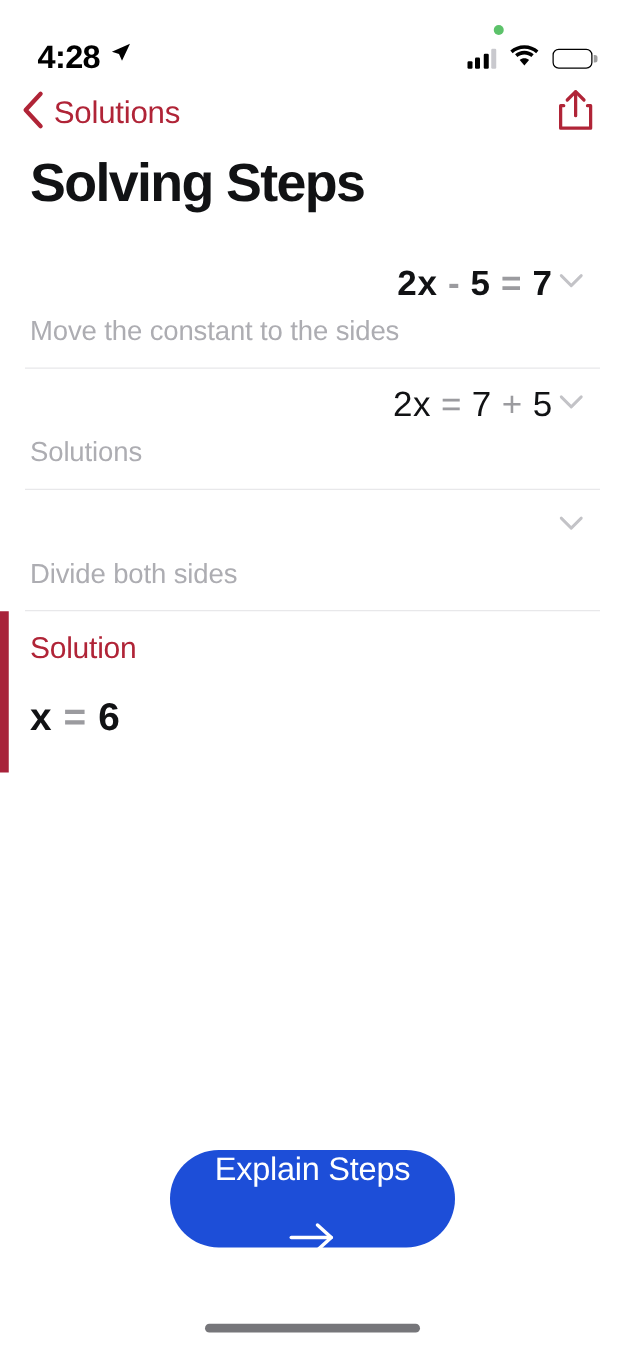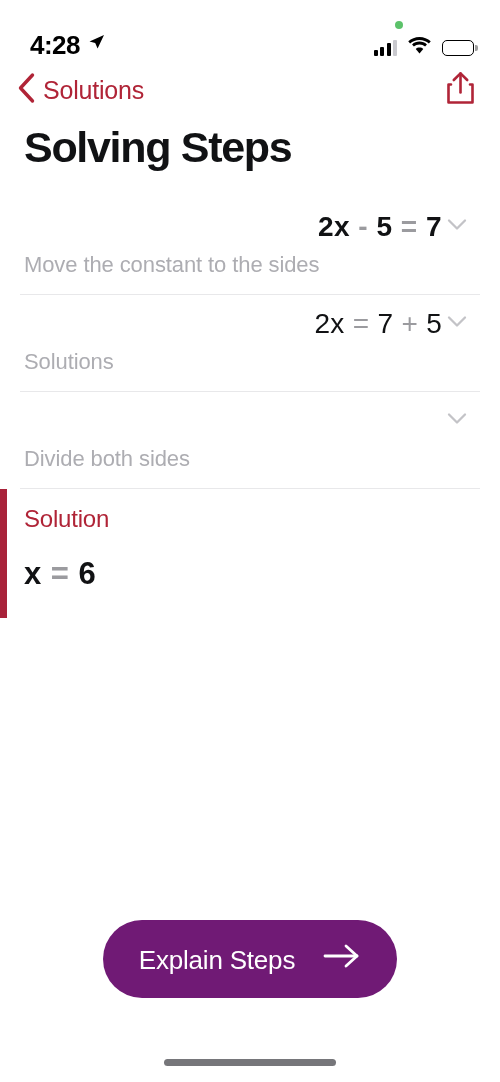--- a/index.html
+++ b/index.html
@@ -221,30 +221,31 @@
     position: absolute;
     top: 920px; left: 0;
     width: 500px;
     display: flex;
     justify-content: center;
   }
   .cta-btn {
     display: flex;
     align-items: center;
     gap: 28px;
-    background: #701a75;
+    background: #1d4ed8;
     color: #fff;
     border: none;
     border-radius: 42px;
     padding: 0 36px;
     height: 78px;
     font-family: "Liberation Sans", sans-serif;
     font-size: 26px;
     letter-spacing: -0.2px;
     cursor: pointer;
+    flex-direction: column;
   }
   .cta-label { line-height: 1; padding-top: 2px; }
 
   
   .home-indicator {
     position: absolute;
     bottom: 16px;
     left: 50%;
     transform: translateX(-50%);
     width: 172px;

